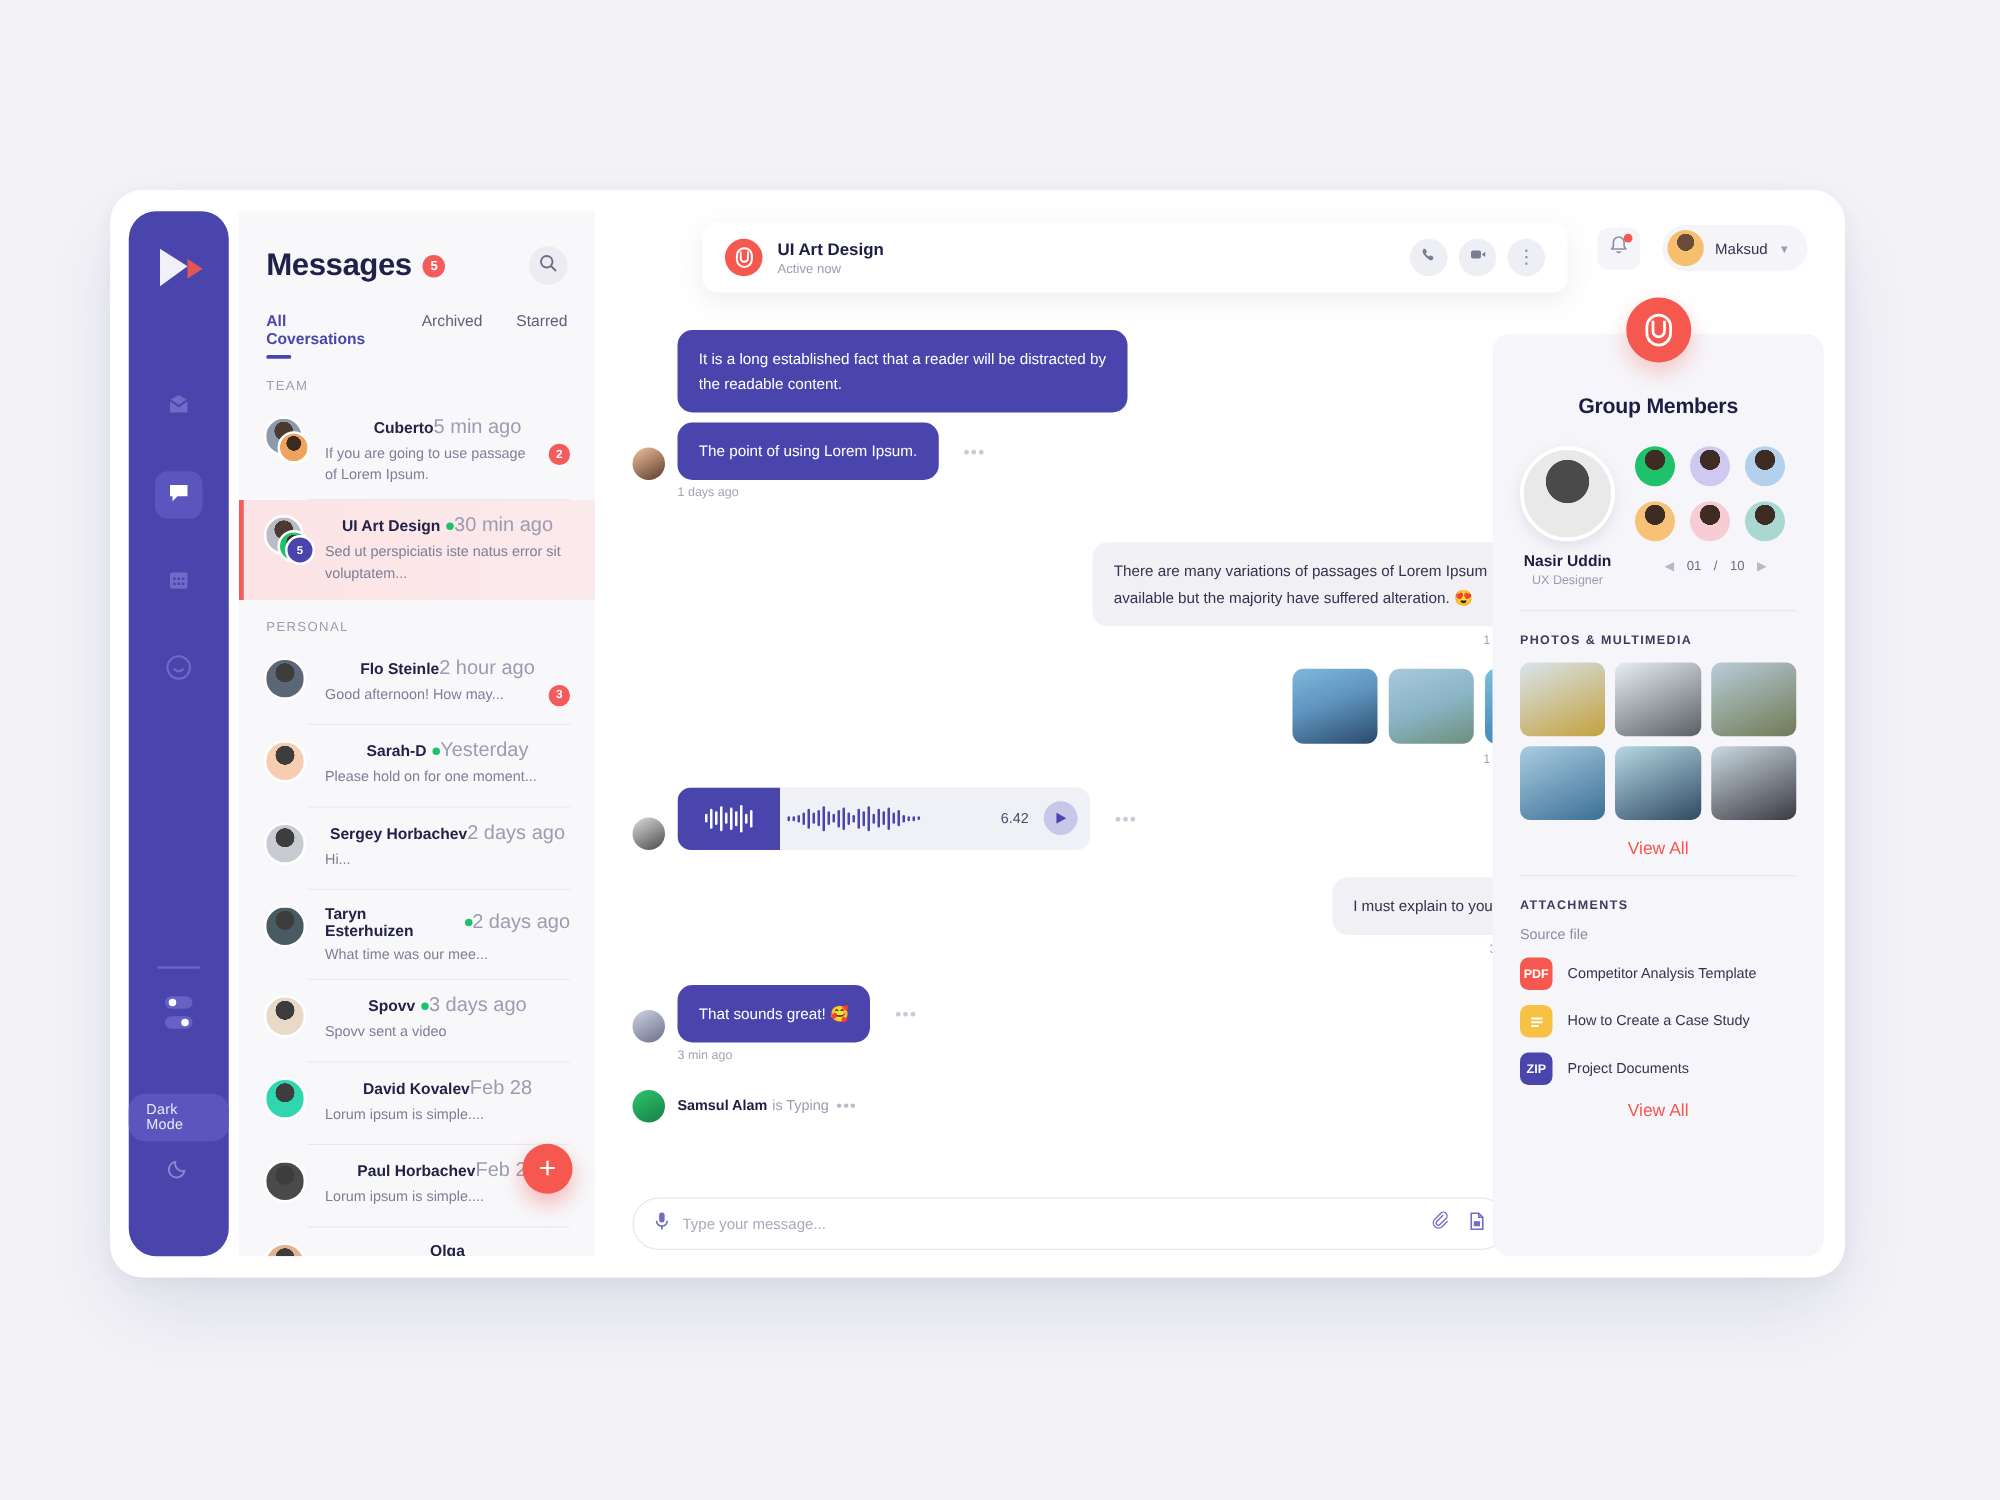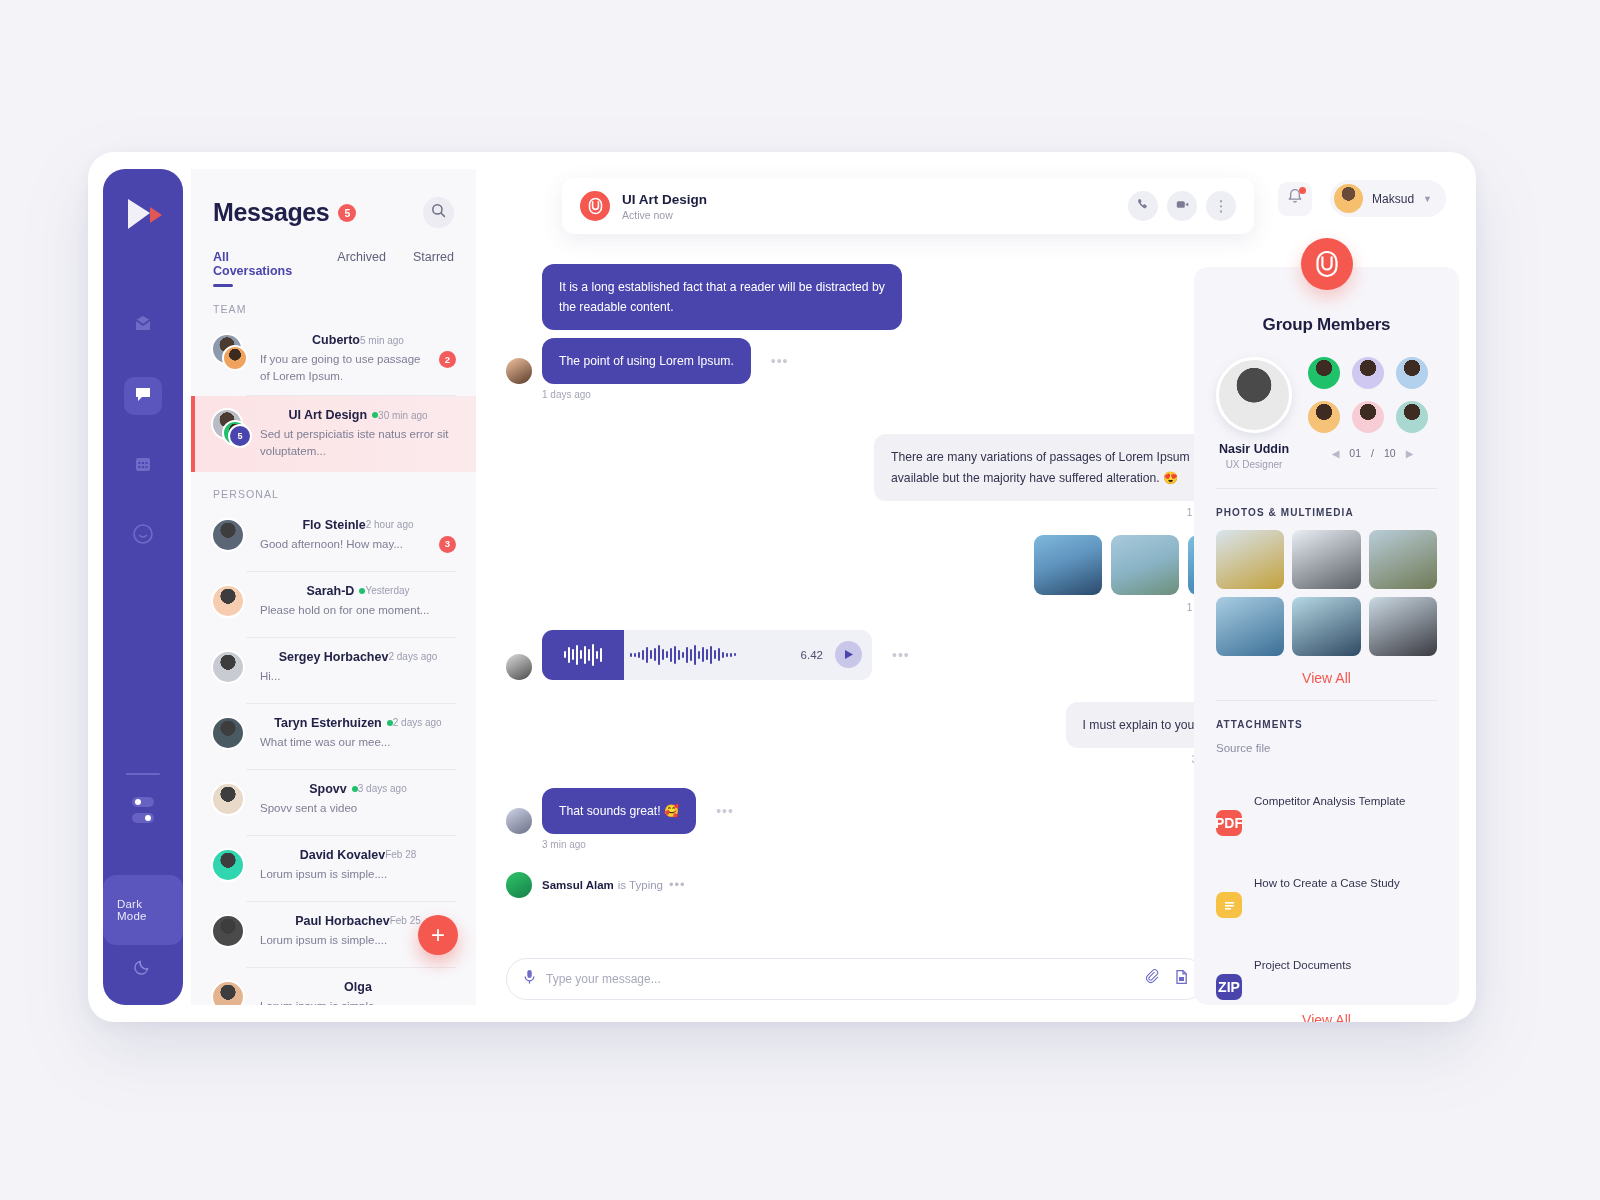--- a/index.html
+++ b/index.html
@@ -41,21 +41,21 @@
   .rail-btn.active { background: #5b56bd; }
   .rail-sep { width: 34px; height: 2px; background: #6a66c4; border-radius: 2px; margin-top: 218px; }
   .rail-toggles { margin-top: 22px; display:flex; flex-direction:column; gap:6px; align-items:center;}
   .mini-toggle { width: 22px; height: 10px; border-radius: 6px; background: #6661c2; position: relative; }
   .mini-toggle i { position:absolute; width:6px; height:6px; border-radius:50%; background:#fff; top:2px; }
   .mini-toggle.l i { left: 3px; }
   .mini-toggle.r i { right: 3px; }
   .dark-mode-pill {
     margin-top: 52px;
     background: #5b56bd; color: #e9e8f8;
-    font-size: 11.5px; padding: 23px 14px; border-radius: 13px;
+    font-size: 11.5px; padding: 7px 14px; border-radius: 13px;
     letter-spacing: .2px; cursor: pointer;
   }
   .moon { margin-top: 10px; font-size: 21px; color: #7974cc; cursor: pointer; }
 
   
   .convo-col {
     position: absolute; left: 103px; top: 17px;
     width: 285px; height: 836px;
     background: #f8f8fb;
     display: flex; flex-direction: column;
@@ -103,21 +103,21 @@
   .av-b { left: 11px; top: 12px; width: 26px; height: 26px; border: 2px solid #fff; }
   .av-count {
     position:absolute; left: 17px; top: 16px; width: 24px; height: 24px; border-radius:50%;
     background:#4a45ad; color:#fff; font-size: 9px; font-weight: 700;
     display:flex; align-items:center; justify-content:center; border:2px solid #fff;
   }
   .convo-body { flex: 1; min-width: 0; }
   .convo-top { display:flex; align-items:center; justify-content: center; }
   .convo-name { font-size: 12.5px; font-weight: 700; color: #222248; display:flex; align-items:center; gap:5px; }
   .dot-on { width:6px; height:6px; border-radius:50%; background:#1fc16b; display:inline-block; }
-  .convo-time { font-size: 10px; color: #9b9cb0; white-space: nowrap; }
+  .convo-time { font-size: 16px; color: #9b9cb0; white-space: nowrap; }
   .convo-prev {
     font-size: 11.5px; color: #7d7e95; margin-top: 4px; line-height: 1.45;
     display:flex; align-items:flex-start; justify-content: space-between; gap: 6px;
   }
   .convo-prev span.txt { flex:1; }
   .unread {
     background:#f45b5b; color:#fff; border-radius:50%; width:17px; height:17px; flex:0 0 17px;
     font-size:9.5px; font-weight:700; display:flex; align-items:center; justify-content:center;
   }
   .fab {
@@ -249,21 +249,21 @@
   .hr { height:1px; background:#e6e6ee; margin: 18px 0 0 0; }
   .rp-sec-label { font-size: 10px; letter-spacing: 1.1px; color:#3b3b5c; font-weight: 700; margin: 18px 0 12px 0; }
   .photo-grid { display:grid; grid-template-columns: repeat(3, 1fr); gap: 8px; }
   .ph { height: 59px; border-radius: 8px; cursor:pointer; }
   .view-all { display:block; text-align:center; color:#f4584f; font-size: 14px; margin-top: 14px; cursor:pointer; }
   .src-file { font-size: 11.5px; color:#8b8ca3; margin: 10px 0 12px 0; }
   .att { display:flex; align-items:center; gap: 12px; margin-bottom: 12px; cursor:pointer; }
   .att-icon {
     width: 26px; height: 26px; border-radius: 7px; flex: 0 0 26px;
     display:flex; align-items:center; justify-content:center;
-    color:#fff; font-size: 14px; font-weight: 700; margin-top: 44px;
+    color:#fff; font-size: 10px; font-weight: 700;
   }
   .att-name { font-size: 11.5px; color:#33334f; }
 
   
   .topbar { position:absolute; right: 30px; top: 28px; display:flex; align-items:center; gap: 18px; z-index: 6;}
   .bell {
     width: 34px; height: 34px; border-radius: 9px; background:#f4f4f9;
     display:flex; align-items:center; justify-content:center; position:relative; cursor:pointer;
   }
   .bell .dot { position:absolute; right: 6px; top: 5px; width: 7px; height:7px; border-radius:50%; background:#f4584f; }

